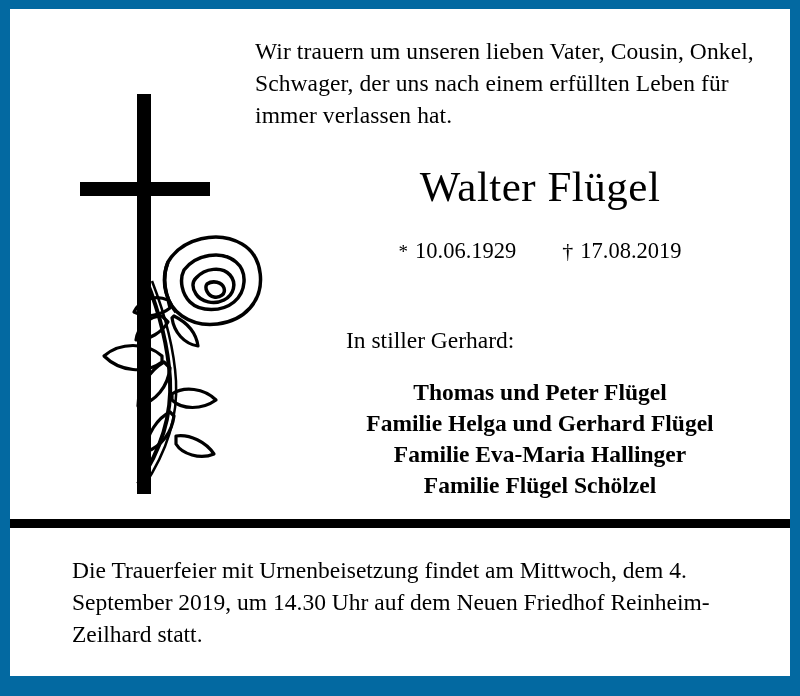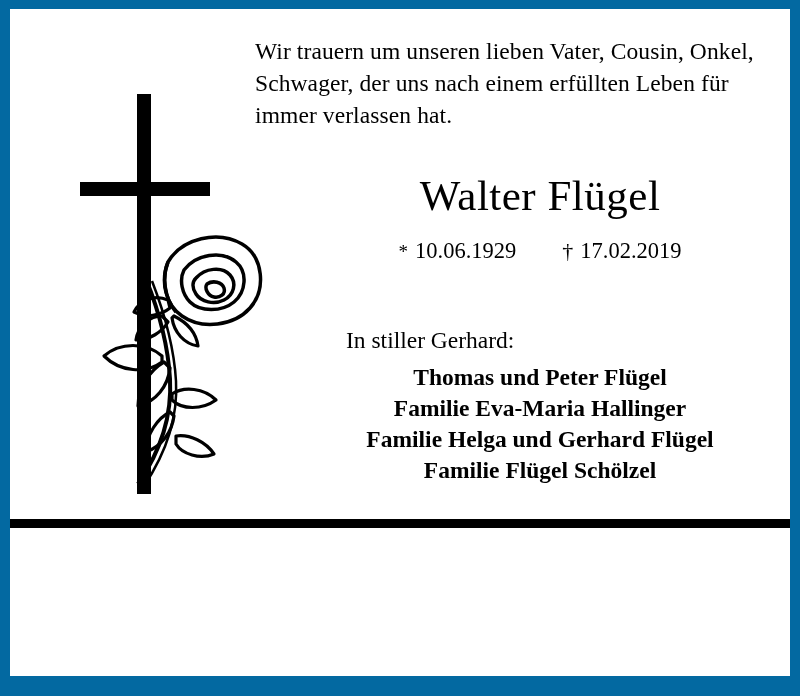--- a/index.html
+++ b/index.html
@@ -40,21 +40,21 @@
     font-size: 23.5px;
     line-height: 32px;
     text-align: left;
     letter-spacing: 0.1px;
   }
 
   
   .name {
     position: absolute;
     left: 330px;
-    top: 162px;
+    top: 153px;
     width: 400px;
     font-size: 43px;
     line-height: 50px;
     text-align: center;
     letter-spacing: 0.5px;
   }
 
   
   .dates {
     position: absolute;
@@ -88,21 +88,21 @@
     top: 315px;
     width: 420px;
   }
   .mourners-lead {
     font-size: 23.5px;
     line-height: 33px;
     text-align: left;
     padding-left: 6px;
   }
   .mourners-list {
-    margin-top: 5px;
+    margin-top: 20px;
     font-size: 23.5px;
     line-height: 31px;
     font-weight: bold;
     text-align: center;
     width: 400px;
   }
   .mourners-list div {
     white-space: nowrap;
   }
 
@@ -187,31 +187,32 @@
 
     <div class="name">Walter Flügel</div>
 
     <div class="dates">
       <div class="date-item">
         <span class="date-symbol">*</span>
         <span>10.06.1929</span>
       </div>
       <div class="date-item">
         <span class="date-symbol cross">†</span>
-        <span>17.02.2019</span>
+        <span>17.08.2019</span>
       </div>
     </div>
 
     <div class="mourners">
       <div class="mourners-lead">In stiller Gerhard:</div>
       <div class="mourners-list">
         <div>Thomas und Peter Flügel</div>
+        <div>Familie Helga und Gerhard Flügel</div>
         <div>Familie Eva-Maria Hallinger</div>
-        <div>Familie Helga und Gerhard Flügel</div>
         <div>Familie Flügel Schölzel</div>
       </div>
     </div>
 
     <div class="divider"></div>
 
+    <div class="closing">Die Trauerfeier mit Urnenbeisetzung findet am Mittwoch, dem 4. September 2019, um 14.30 Uhr auf dem Neuen Friedhof Reinheim-Zeilhard statt.</div>
 
   </div>
 </div>
 
 </body></html>

